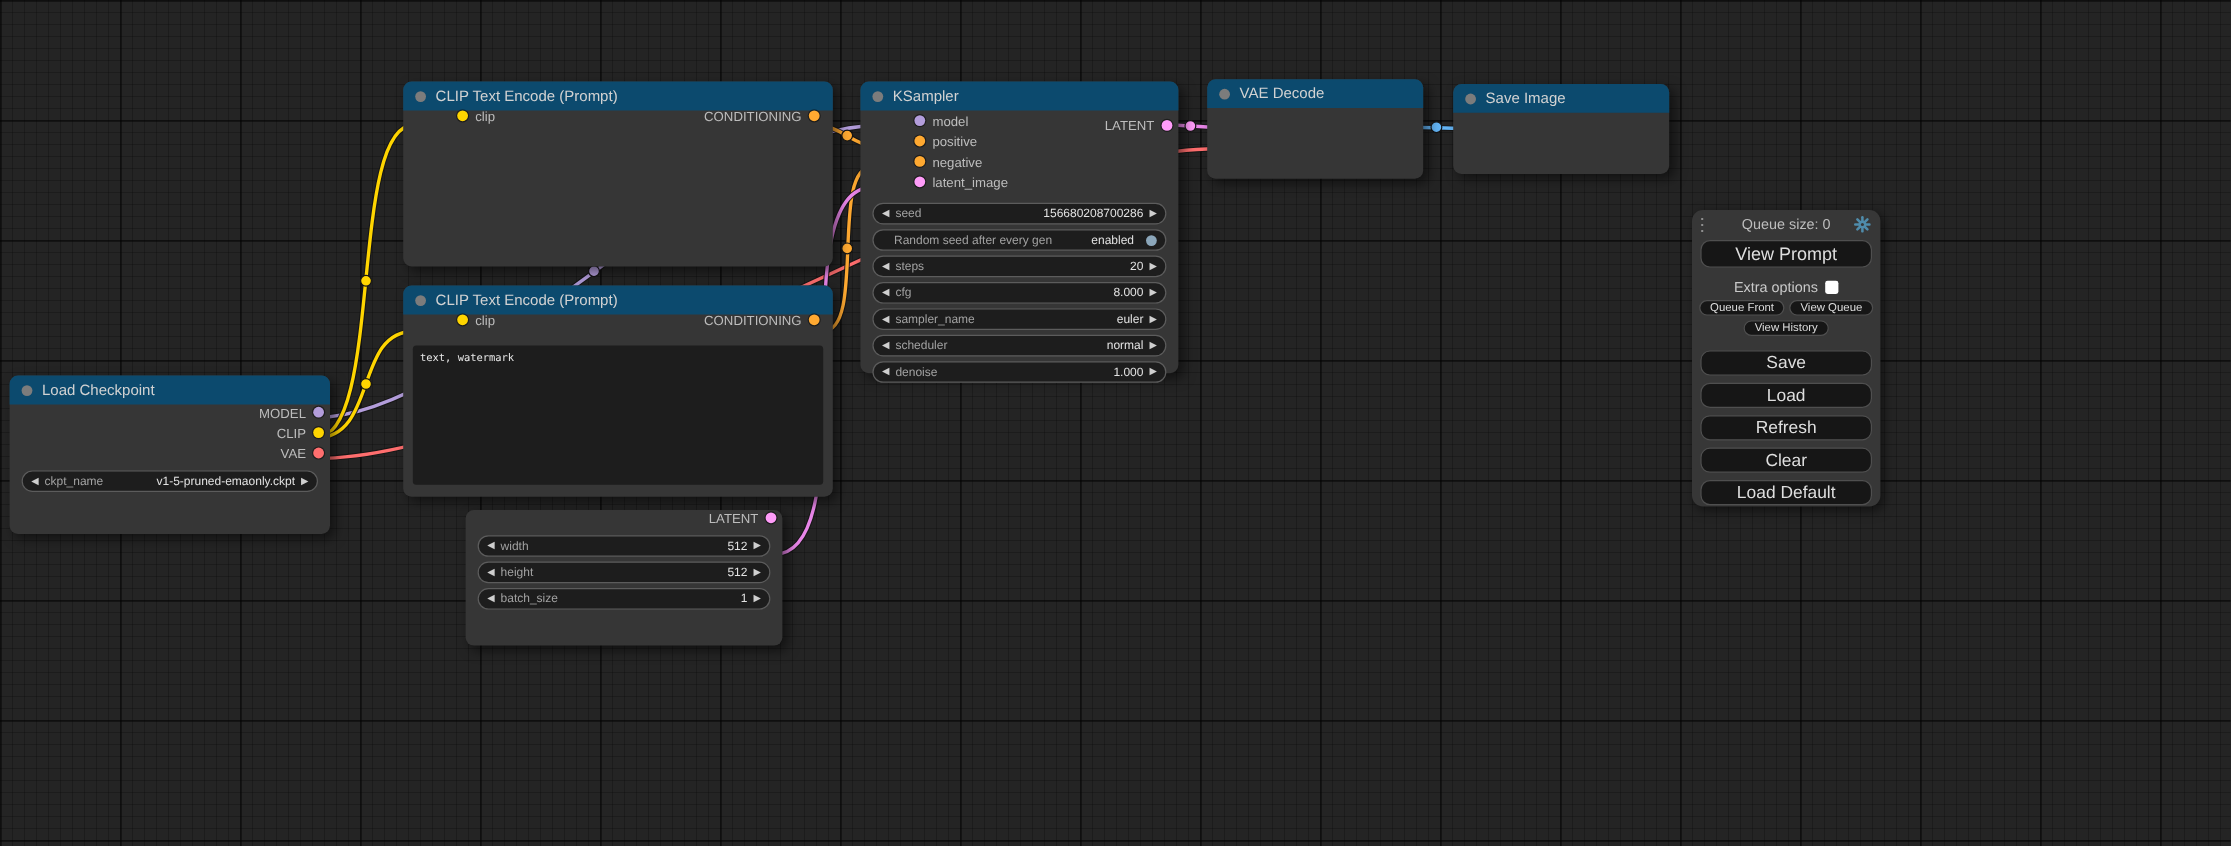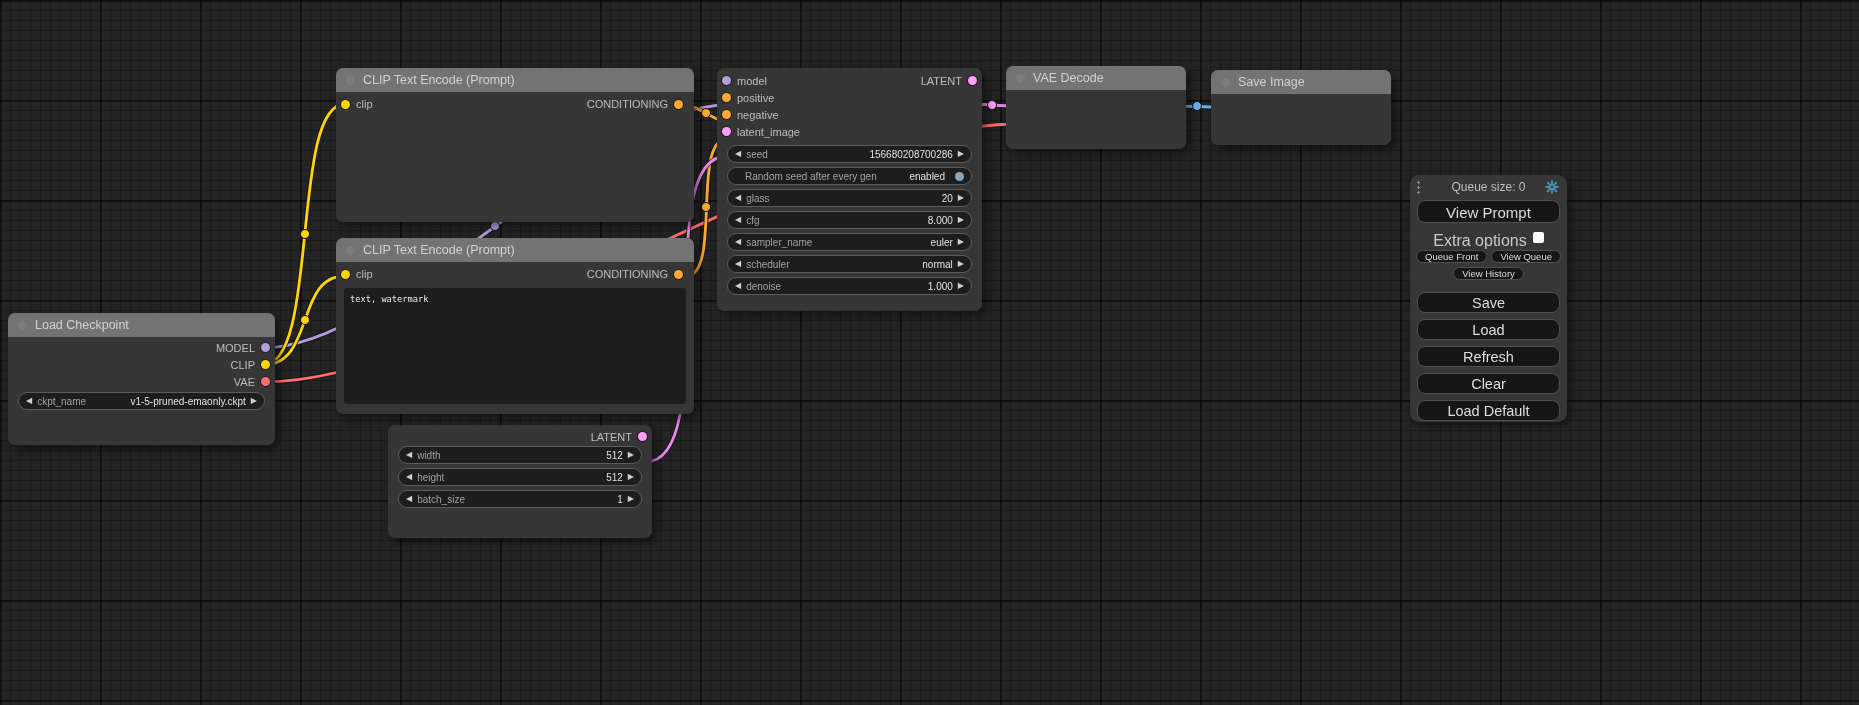--- a/index.html
+++ b/index.html
@@ -20,26 +20,26 @@
   .middot{stroke:#141414;stroke-width:1;}
   .w-model{stroke:#B39DDB}.d-model{fill:#B39DDB}
   .w-clip{stroke:#FFD500}.d-clip{fill:#FFD500}
   .w-vae{stroke:#FF6E6E}
   .w-cond{stroke:#FFA931}.d-cond{fill:#FFA931}
   .w-latent{stroke:#E986E9}.d-latent{fill:#FF9CF9}
   .w-image{stroke:#64B5F6}.d-image{fill:#64B5F6}
   
   .node{position:absolute;z-index:2;background:#363636;border-radius:7px;
     box-shadow:4px 4px 10px rgba(0,0,0,.5);color:#cfcfcf;}
-  .ntitle{height:24px;background:#737373;border-radius:7px 7px 0 0;
+  .ntitle{height:24px;background:#0c4a6e;border-radius:7px 7px 0 0;
     display:flex;align-items:center;padding:0 10px;gap:8px;}
   .tdot{width:9px;height:9px;border-radius:50%;background:#7c7c7c;flex:0 0 auto;}
   .ttext{font-size:12.5px;color:#d2d2d2;white-space:nowrap;}
   .nbody{position:relative;}
-  .srow{display:flex;align-items:center;height:17px;padding:0 5px;font-size:11px;color:#bdbdbd;}
+  .srow{display:flex;align-items:flex-start;height:17px;padding:0 5px;font-size:11px;color:#bdbdbd;margin-left:40px;}
   .srow.h24{height:24px;}
   .srow .gap{flex:1;}
   .pdot{width:9px;height:9px;border-radius:50%;flex:0 0 auto;box-shadow:0 0 0 1px rgba(0,0,0,.45);}
   .in .pdot{margin-right:6px;}
   .outlab{margin-right:6px;}
   .c-model{background:#B39DDB}.c-clip{background:#FFD500}.c-vae{background:#FF6E6E}
   .c-cond{background:#FFA931}.c-latent{background:#FF9CF9}.c-image{background:#64B5F6}
   .widget{height:16px;margin:0 10px 4px 10px;background:#1d1d1d;border:1px solid #5c5c5c;
     border-radius:9px;display:flex;align-items:center;padding:0 7px;font-size:10px;gap:5px;}
   .wlab{color:#a2a2a2;white-space:nowrap;}
@@ -55,22 +55,22 @@
     background:#373737;border-radius:9px;box-shadow:3px 3px 9px rgba(0,0,0,.5);color:#d6d6d6;}
   .mhead{position:relative;height:23px;display:flex;align-items:center;justify-content:center;}
   .qsize{font-size:12px;color:#bdbdbd;}
   .drag{position:absolute;left:6px;top:5px;width:5px;height:14px;
     background-image:radial-gradient(#8f8f8f 1px, transparent 1.2px);background-size:5px 5px;}
   .gear{position:absolute;right:8px;top:5px;width:14px;height:14px;}
   .btn{display:block;background:#161616;border:1.5px solid #4f4f4f;border-radius:8px;
     color:#dedede;text-align:center;font-family:"Liberation Sans",sans-serif;cursor:pointer;}
   .btn-big{margin:2px 7px 0 7px;width:143px;height:23px;font-size:15px;line-height:21px;box-sizing:border-box;}
   .btn-save{margin:6px 7px 0 7px;width:143px;height:21px;font-size:14.5px;line-height:18px;box-sizing:border-box;}
-  .extra{display:flex;justify-content:center;gap:6px;height:14px;margin-top:9px;
-    font-size:16px;color:#c9c9c9;}
+  .extra{display:flex;align-items:center;justify-content:center;gap:6px;height:14px;margin-top:9px;
+    font-size:12px;color:#c9c9c9;}
   .cbox{width:11px;height:11px;background:#ffffff;border-radius:2px;}
   .smallrow{display:flex;justify-content:center;gap:4px;margin-top:4px;}
   .btn-sm{height:13px;font-size:9.5px;line-height:11px;border-radius:7px;border-width:1px;
     padding:0 8px;box-sizing:border-box;}
 </style>
 </head>
 <body>
 
 <div id="app">
 
@@ -170,20 +170,24 @@
         <span>clip</span>
         <span class="gap"></span>
         <span class="outlab">CONDITIONING</span>
         <span class="pdot c-cond"></span>
       </div>
       <div class="ta" style="height:106px;">text, watermark</div>
     </div>
   </div>
 
   <div class="node" style="left:717px;top:68px;width:265px;height:243px;">
+    <div class="ntitle">
+      <span class="tdot"></span>
+      <span class="ttext">KSampler</span>
+    </div>
     <div class="nbody" style="padding-top:4px;">
       <div class="absout" style="top:4px;">
         <span class="outlab">LATENT</span>
         <span class="pdot c-latent"></span>
       </div>
       <div class="srow in">
         <span class="pdot c-model"></span>
         <span>model</span>
       </div>
       <div class="srow in">
@@ -205,21 +209,21 @@
         <span class="wval">156680208700286</span>
         <span class="warr">▶</span>
       </div>
       <div class="widget">
         <span class="wlab" style="margin-left:10px;">Random seed after every gen</span>
         <span class="wval">enabled</span>
         <span class="toggle-dot"></span>
       </div>
       <div class="widget">
         <span class="warr">◀</span>
-        <span class="wlab">glass</span>
+        <span class="wlab">steps</span>
         <span class="wval">20</span>
         <span class="warr">▶</span>
       </div>
       <div class="widget">
         <span class="warr">◀</span>
         <span class="wlab">cfg</span>
         <span class="wval">8.000</span>
         <span class="warr">▶</span>
       </div>
       <div class="widget">

